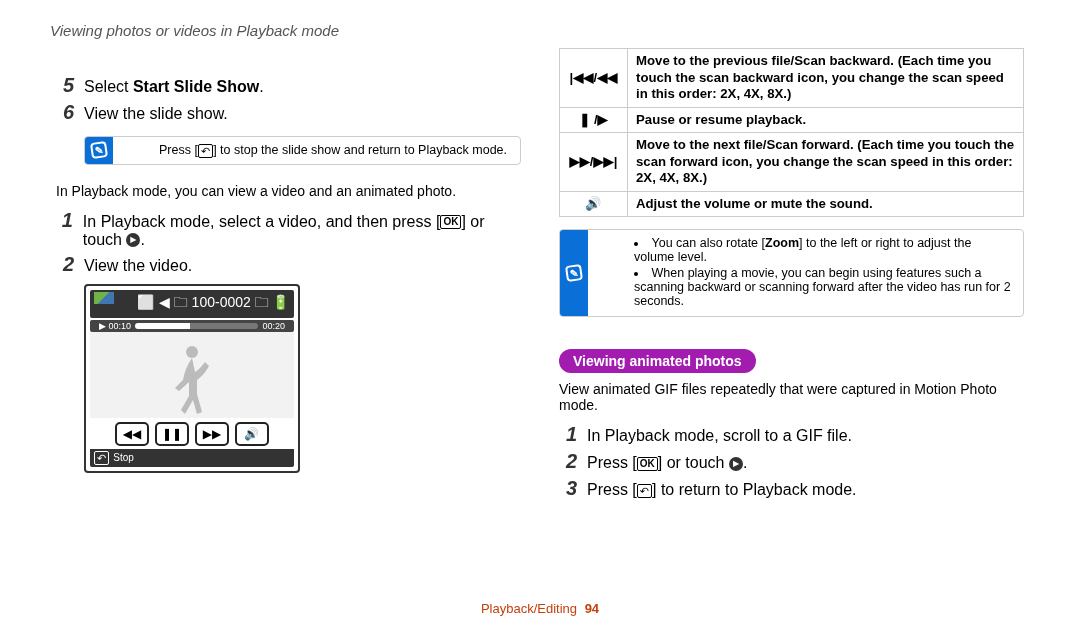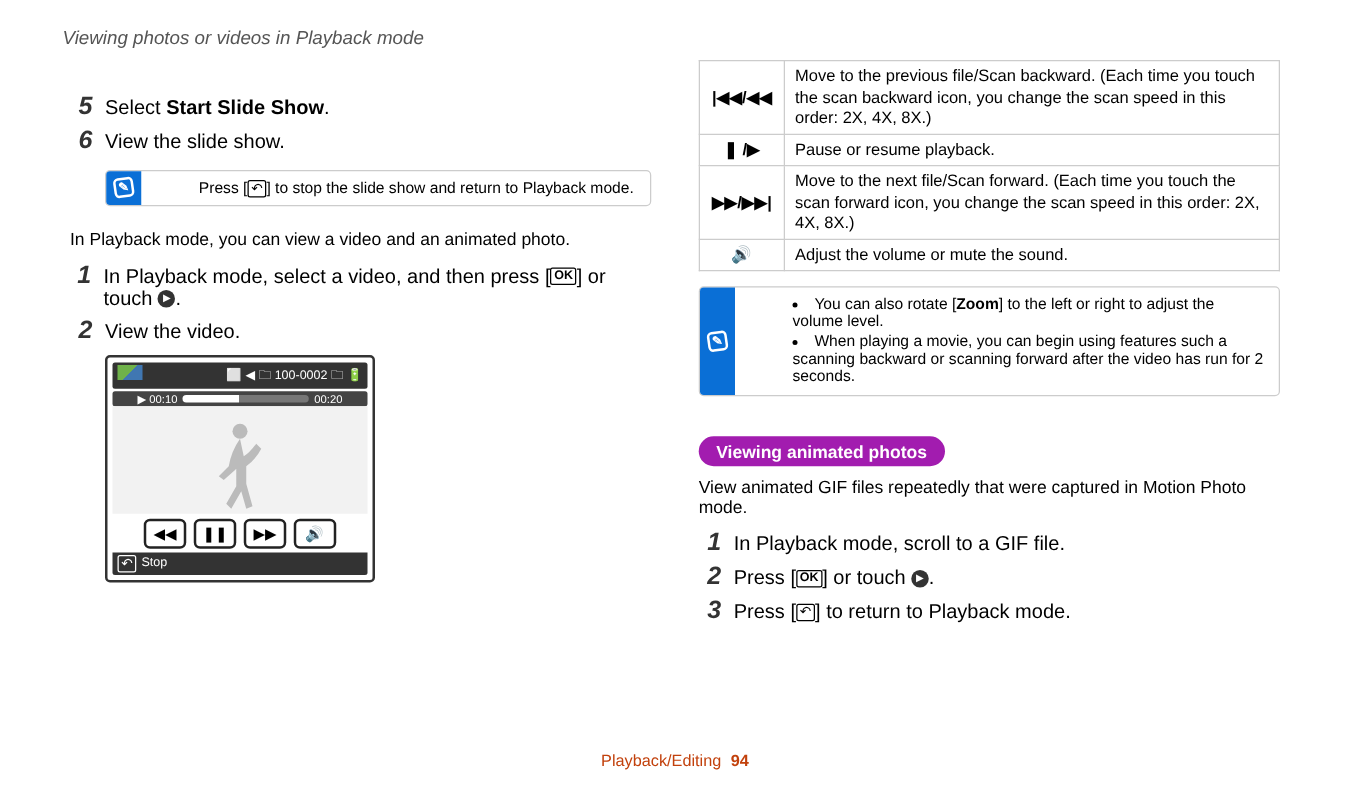--- a/index.html
+++ b/index.html
@@ -19,34 +19,34 @@
   .note-box { display:flex; border:1px solid #ccc; border-radius:4px; margin:12px 0 18px 28px; font-size:12.5px; align-items: stretch; }
   .note-icon { background:#0a6fd6; color:#fff; width:28px; display:flex; align-items:center; justify-content:center; border-radius:3px 0 0 3px; }
   .note-icon span { border:2px solid #fff; border-radius:4px; width:16px; height:16px; display:flex; align-items:center; justify-content:center; transform: rotate(-8deg); font-weight:700; font-size:10px;}
   .note-body { padding:6px 10px; flex:1;margin-left:36px; }
   .note-body ul { list-style: disc inside; }
   .note-body ul li { margin-bottom:2px; }
   h2.section { color:#0a6fd6; font-size:22px; font-weight:600; margin-top: 24px; }
   .sect-intro { font-size:14px; margin:4px 0 10px 0; }
   .screenshot-row { display:flex; gap:14px; margin: 8px 0 0 28px; align-items: flex-start;}
   .mini-screen { width:216px; border:2px solid #333; border-radius:4px; background:#fff; padding:4px; }
-  .ms-top { display:flex; justify-content:space-between; background:#333; color:#fff; font-size:10px; padding:2px 4px; border-radius:2px;}
+  .ms-top { display:flex; justify-content:space-between; background:#333; color:#fff; font-size:14px; padding:2px 4px; border-radius:2px;}
   .ms-topleft { width:20px; height:12px; background:linear-gradient(135deg,#6fb24a 50%,#4077b2 50%); }
-  .ms-bar { display:flex; justify-content:space-between; background:#444; color:#fff; font-size:9px; padding:1px 20px; margin-top:2px; border-radius:2px;}
+  .ms-bar { display:flex; justify-content:space-between; background:#444; color:#fff; font-size:9px; padding:1px 9px; margin-top:2px; border-radius:2px;}
   .ms-body { height:86px; background:#f2f2f2; position:relative; }
   .silhouette { position:absolute; left:50%; bottom:0; transform:translateX(-50%); width:50px; height:74px; }
   .ms-controls { display:flex; justify-content:center; gap:6px; margin-top:4px;}
   .ms-btn { width:34px; height:24px; border:2px solid #222; border-radius:5px; background:#fff; display:flex; align-items:center; justify-content:center; font-size:12px;}
   .ms-bottom { background:#333; color:#fff; font-size:10px; padding:2px 4px; margin-top:3px; border-radius:0 0 2px 2px; display:flex; gap:4px; align-items:center;}
   .screenshot-caption { font-size:13px; line-height:1.3; margin-top: 22px; position:relative;}
   .screenshot-caption::before { content:""; position:absolute; left:-16px; top:8px; width:14px; border-top:1px solid #333;}
 
   table.desc { border-collapse: collapse; width: 100%; font-size: 13.2px; margin-top:0px; }
   table.desc th { background:#b8aa8e; color:#fff; border:1px solid #bbb; padding:4px 8px; text-align:left; font-weight:600; }
-  table.desc td { border:1px solid #ccc; padding:4px 8px; vertical-align: middle; line-height:1.25; }
+  table.desc td { border:1px solid #ccc; padding:4px 8px; vertical-align: middle; line-height:1.25;font-weight:bold; }
   table.desc td.iconcell { text-align:center; width:68px; font-weight:bold; white-space:nowrap; }
   .pill { display:inline-block; background:#a21caf; color:#fff; border-radius:14px; padding:4px 14px; font-size:14px; font-weight:700; margin:14px 0 4px 0; }
   .footer { position:absolute; bottom:14px; left:0; right:0; text-align:center; font-size:13px; color:#c2410c; }
   .footer b { margin-left:4px; }
   svg.sil { fill:#bbb; }
 </style>
 </head>
 <body>
 
 <div class="page">

